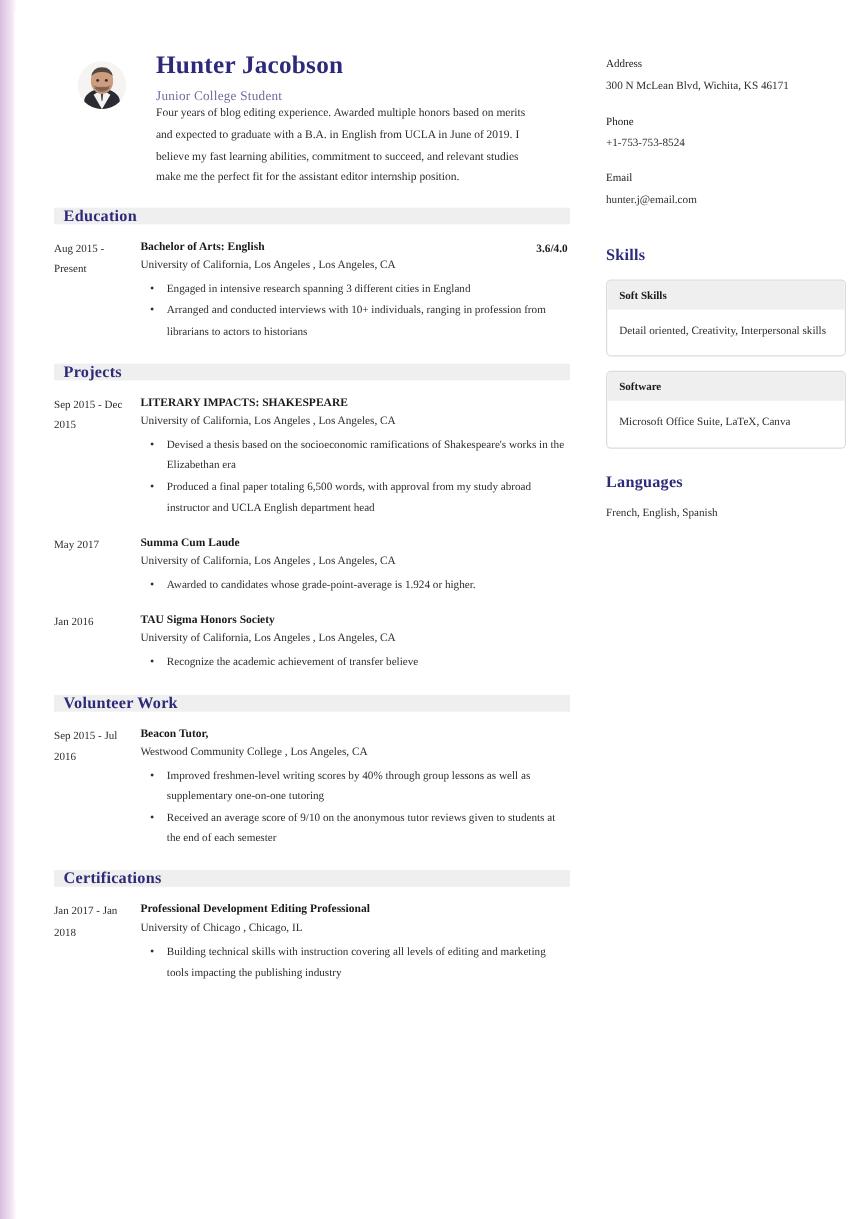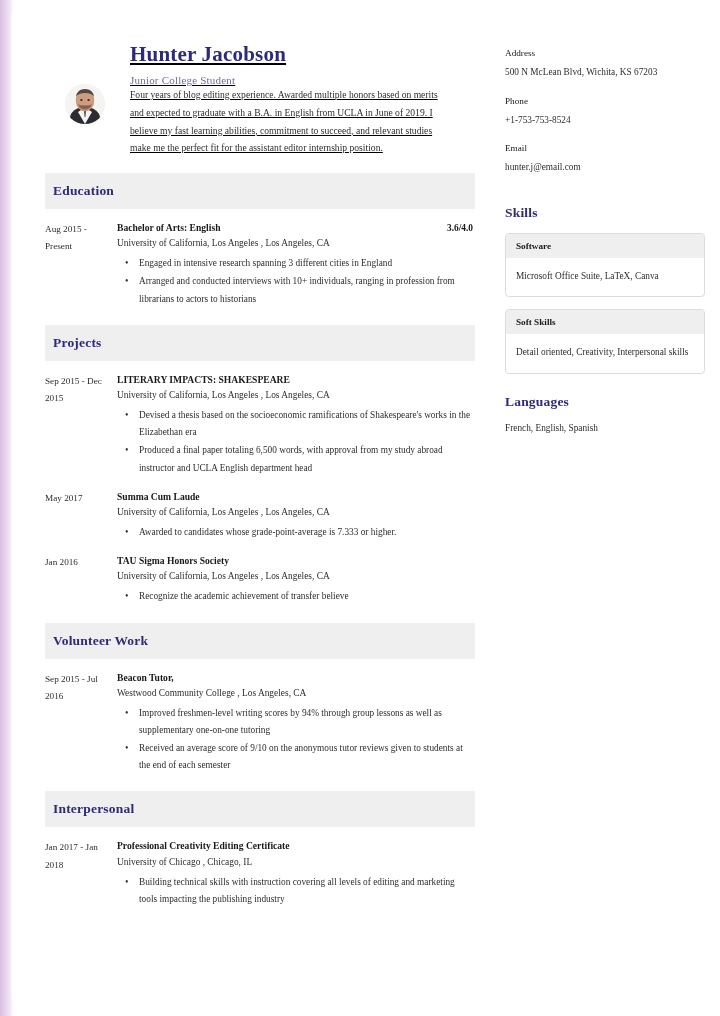--- a/index.html
+++ b/index.html
@@ -47,23 +47,22 @@
   .col-right {
     width: 200px;
     flex: 0 0 200px;
     margin-left: 30px;
     box-sizing: border-box;
   }
 
   
   .header {
     display: flex;
-    align-items: center;
+    align-items: flex-start;
     padding-top: 9px;
-    text-decoration: underline;
   }
   .avatar {
     width: 40px;
     height: 40px;
     flex: 0 0 40px;
     border-radius: 50%;
     overflow: hidden;
     margin-top: 8px;
     margin-left: 20px;
     background: #f7f5f4;
@@ -91,21 +90,21 @@
     font-size: 9.6px;
     color: #2d2d2d;
     line-height: 1.85;
     width: 312px;
     text-align: left;
   }
 
   
   .section-band {
     background: #efefef;
-    height: 36px;
+    height: 14px;
     display: flex;
     align-items: center;
     margin-top: 16px;
     margin-bottom: 2px;
   }
   .section-band .section-title {
     font-size: 13.5px;
     font-weight: bold;
     color: #2e2a7a;
     padding-left: 8px;
@@ -125,21 +124,21 @@
     line-height: 1.85;
     padding-top: 1px;
   }
   .entry-body {
     flex: 1;
     padding-left: 4px;
   }
   .entry-headrow {
     display: flex;
     justify-content: space-between;
-    align-items: center;
+    align-items: flex-end;
   }
   .entry-title {
     font-size: 9.6px;
     font-weight: bold;
     color: #191919;
     line-height: 1.6;
   }
   .entry-score {
     font-size: 9.4px;
     font-weight: bold;
@@ -298,21 +297,21 @@
         <div class="section">
           <div class="entry">
             <div class="entry-dates">May 2017</div>
             <div class="entry-body">
               <div class="entry-headrow">
                 <span class="entry-title">Summa Cum Laude</span>
                 <span class="entry-score"></span>
               </div>
               <div class="entry-org">University of California, Los Angeles , Los Angeles, CA</div>
               <ul class="bullets">
-                <li>Awarded to candidates whose grade-point-average is 7.333 or higher.</li>
+                <li>Awarded to candidates whose grade-point-average is 1.924 or higher.</li>
               </ul>
             </div>
           </div>
           <div class="entry">
             <div class="entry-dates">Jan 2016</div>
             <div class="entry-body">
               <div class="entry-headrow">
                 <span class="entry-title">TAU Sigma Honors Society</span>
                 <span class="entry-score"></span>
               </div>
@@ -330,70 +329,70 @@
           </div>
           <div class="entry">
             <div class="entry-dates">Sep 2015 - Jul 2016</div>
             <div class="entry-body">
               <div class="entry-headrow">
                 <span class="entry-title">Beacon Tutor,</span>
                 <span class="entry-score"></span>
               </div>
               <div class="entry-org">Westwood Community College , Los Angeles, CA</div>
               <ul class="bullets">
-                <li>Improved freshmen-level writing scores by 94% through group lessons as well as supplementary one-on-one tutoring</li>
+                <li>Improved freshmen-level writing scores by 40% through group lessons as well as supplementary one-on-one tutoring</li>
                 <li>Received an average score of 9/10 on the anonymous tutor reviews given to students at the end of each semester</li>
               </ul>
             </div>
           </div>
         </div>
 
         <div class="section">
           <div class="section-band">
-            <span class="section-title">Interpersonal</span>
+            <span class="section-title">Certifications</span>
           </div>
           <div class="entry">
             <div class="entry-dates">Jan 2017 - Jan 2018</div>
             <div class="entry-body">
               <div class="entry-headrow">
-                <span class="entry-title">Professional Creativity Editing Certificate</span>
+                <span class="entry-title">Professional Development Editing Professional</span>
                 <span class="entry-score"></span>
               </div>
               <div class="entry-org">University of Chicago , Chicago, IL</div>
               <ul class="bullets">
                 <li>Building technical skills with instruction covering all levels of editing and marketing tools impacting the publishing industry</li>
               </ul>
             </div>
           </div>
         </div>
 
       </div>
 
       <div class="col-right">
 
         <div class="side-block">
           <div class="side-label">Address</div>
-          <div class="side-value">500 N McLean Blvd, Wichita, KS 67203</div>
+          <div class="side-value">300 N McLean Blvd, Wichita, KS 46171</div>
           <div class="side-label">Phone</div>
           <div class="side-value">+1-753-753-8524</div>
           <div class="side-label">Email</div>
           <div class="side-value">hunter.j@email.com</div>
         </div>
 
         <div class="spacer-lg"></div>
 
         <div class="side-block">
           <div class="side-title">Skills</div>
           <div class="skill-card">
+            <div class="skill-card-head">Soft Skills</div>
+            <div class="skill-card-body">Detail oriented, Creativity, Interpersonal skills</div>
+          </div>
+          <div class="skill-card">
             <div class="skill-card-head">Software</div>
             <div class="skill-card-body">Microsoft Office Suite, LaTeX, Canva</div>
-          </div>
-          <div class="skill-card">
-            <div class="skill-card-head">Soft Skills</div>
-            <div class="skill-card-body">Detail oriented, Creativity, Interpersonal skills</div>
           </div>
         </div>
 
         <div class="spacer-md"></div>
 
         <div class="side-block">
           <div class="side-title">Languages</div>
           <div class="lang-value">French, English, Spanish</div>
         </div>
 

